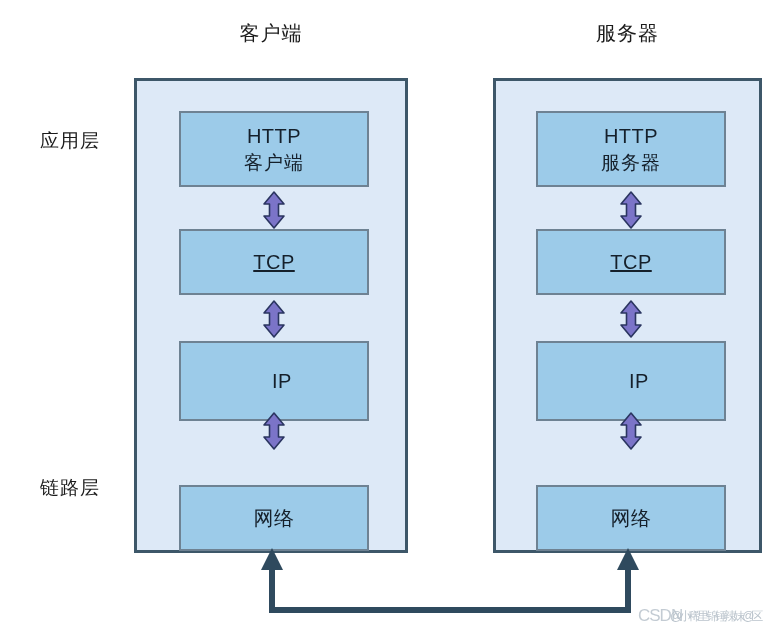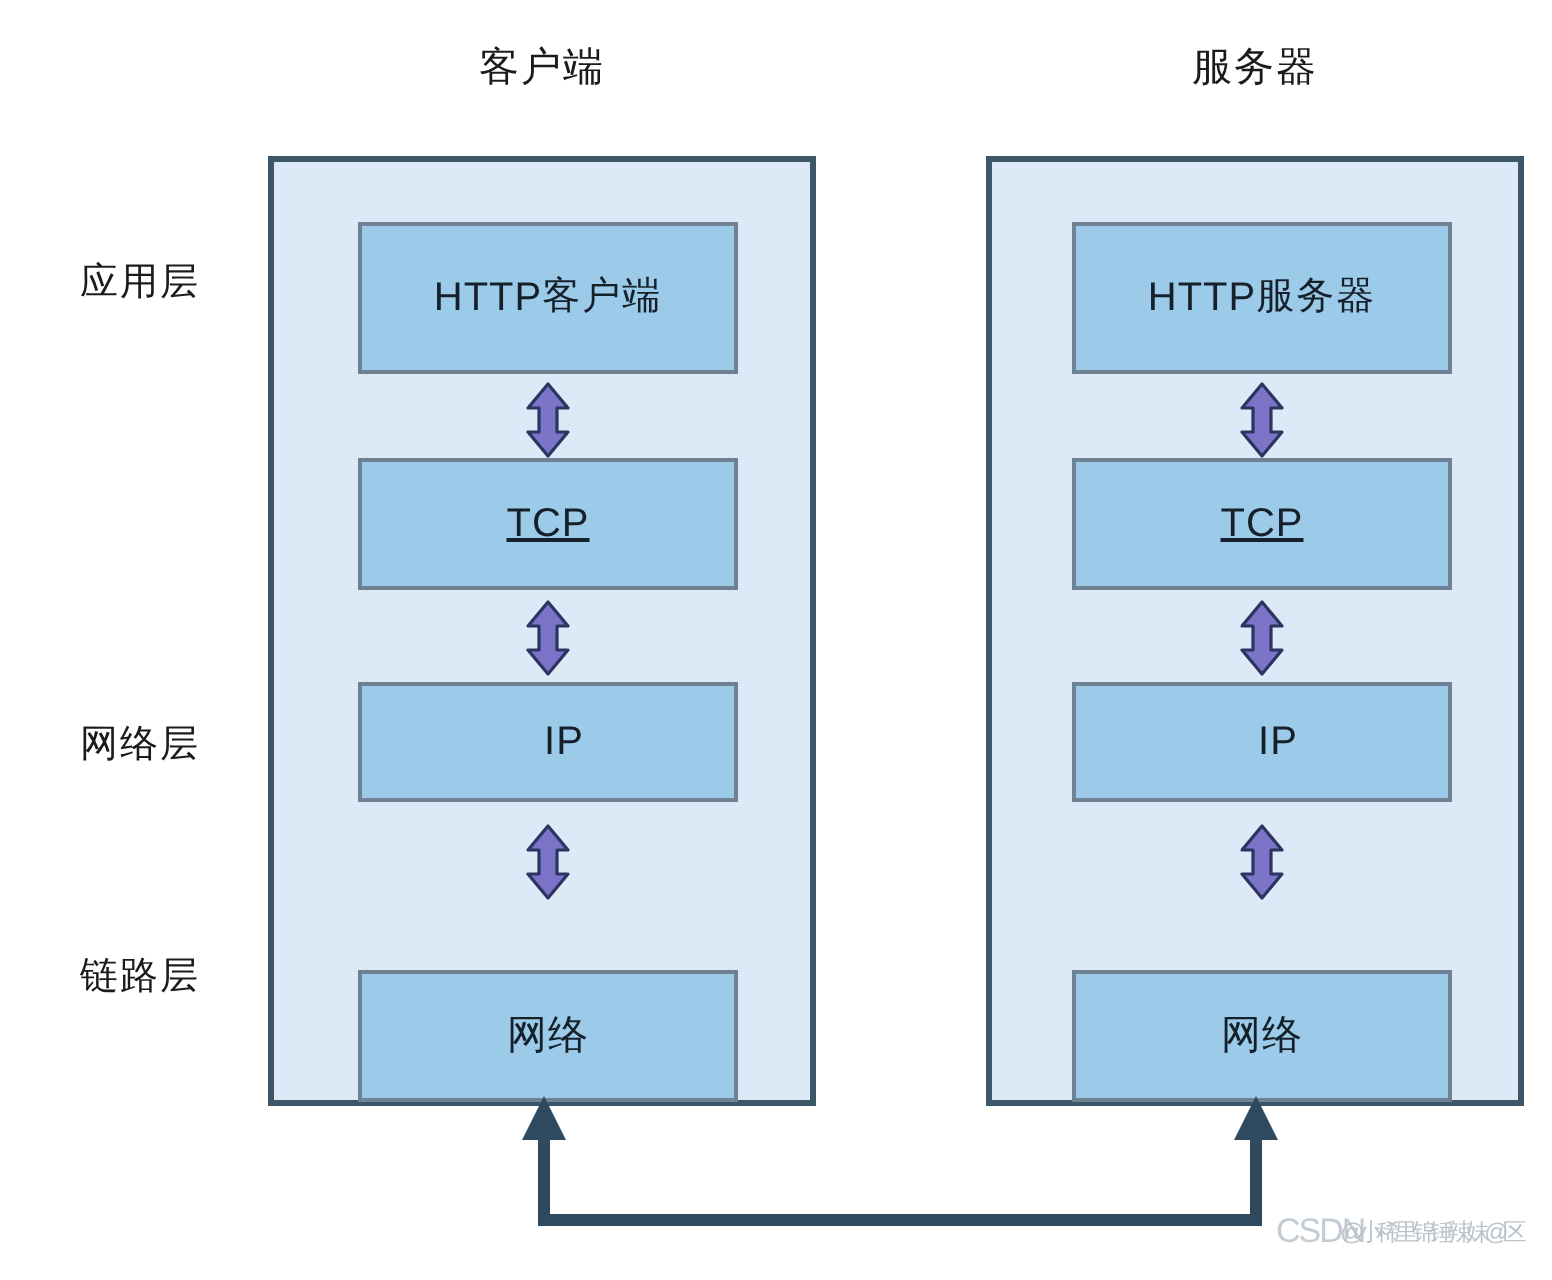--- a/index.html
+++ b/index.html
@@ -59,21 +59,21 @@
   #panel-client { left: 134px; width: 274px; }
   #panel-server { left: 493px; width: 269px; }
 
   
   .proto-box {
     position: absolute;
     background: #9ccbe9;
     border: 2px solid #6e8293;
     box-sizing: border-box;
     display: flex;
-    flex-direction: row;
+    flex-direction: column;
     align-items: center;
     justify-content: center;
     color: #15202b;
   }
   .proto-line1 {
     font-size: 20px;
     line-height: 1.35;
     letter-spacing: 0.5px;
     white-space: nowrap;
   }
@@ -85,21 +85,21 @@
   }
   .proto-line2:empty { display: none; }
 
   
   .c-box { left: 42px; width: 190px; }
   
   .s-box { left: 40px; width: 190px; }
 
   .row0 { top: 30px;  height: 76px; }
   .row1 { top: 148px; height: 66px; text-decoration: underline; }
-  .row2 { top: 260px; height: 60px; padding-left: 16px; }
+  .row2 { top: 260px; height: 80px; padding-left: 16px; }
   .row3 { top: 376px; height: 66px; margin-top: 28px; }
 
   
   .dbl-arrow {
     position: absolute;
     width: 26px;
     height: 38px;
   }
   .c-arrow { left: 124px; }
   .s-arrow { left: 122px; }
@@ -141,21 +141,20 @@
 </style>
 </head>
 <body>
 
 <div id="stage">
 
   <div class="col-title" id="title-client">客户端</div>
   <div class="col-title" id="title-server">服务器</div>
 
   <div class="row-label" id="row-label-0">应用层</div>
-  <div class="row-label" id="row-label-2">网络层</div>
   <div class="row-label" id="row-label-3">链路层</div>
 
   <div class="panel" id="panel-client">
 
     <div class="proto-box c-box row0">
       <span class="proto-line1">HTTP</span>
       <span class="proto-line2">客户端</span>
     </div>
 
     <div class="dbl-arrow c-arrow arr0">

